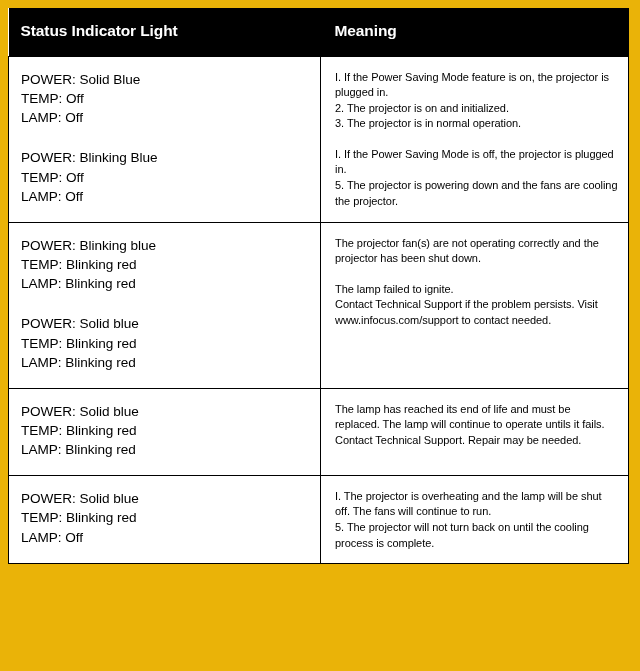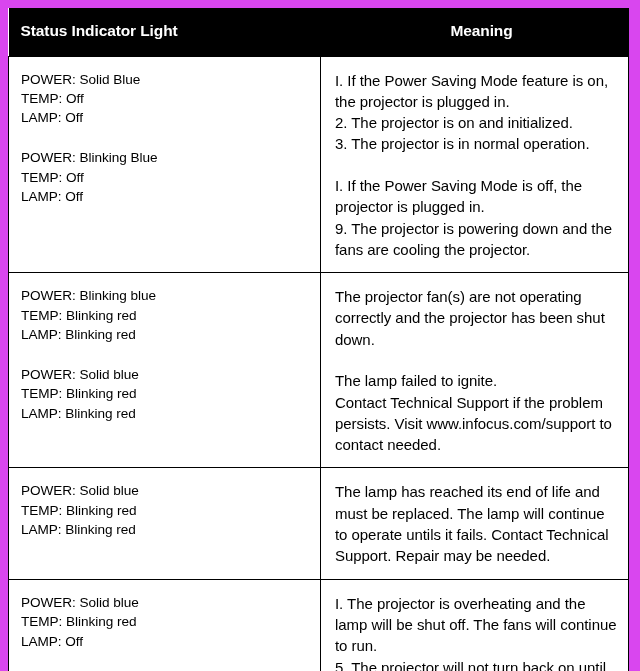--- a/index.html
+++ b/index.html
@@ -12,21 +12,21 @@
     width: 640px;
     height: 671px;
     font-family: "Liberation Sans", sans-serif;
     color: #000000;
     overflow: hidden;
   }
   #page {
     position: relative;
     width: 640px;
     height: 671px;
-    background: #d946ef;
+    background: #eab308;
   }
   .status-table {
     position: absolute;
     left: 8px;
     top: 8px;
     width: 620px;
     border-collapse: collapse;
     table-layout: fixed;
     background: #ffffff;
   }
@@ -41,21 +41,20 @@
     font-weight: bold;
     letter-spacing: -0.1px;
     padding: 13px 0 14px 12px;
     border: none;
     vertical-align: middle;
     height: 48px;
     box-sizing: border-box;
   }
   thead th.head-meaning {
     padding-left: 14px;
-    text-align: center;
   }
 
   tbody td {
     border-right: 1.5px solid #000000;
     border-bottom: 1.5px solid #000000;
     border-left: 1.5px solid #000000;
     vertical-align: top;
     background: #ffffff;
   }
   tbody tr:first-child td {
@@ -70,21 +69,21 @@
     padding: 13px 10px 12px 14px;
   }
 
   .blk {
     font-size: 13.6px;
     line-height: 1.43;
     white-space: pre-line;
     letter-spacing: -0.05px;
   }
   .col-right .blk {
-    font-size: 15px;
+    font-size: 11px;
     line-height: 1.42;
   }
   .blk + .blk {
     margin-top: 1.35em;
   }
   .col-left .blk + .blk {
     margin-top: 1.5em;
   }
 </style>
 </head>
@@ -110,21 +109,21 @@
 LAMP: Off</div>
           <div class="blk">POWER: Blinking Blue
 TEMP: Off
 LAMP: Off</div>
         </td>
         <td class="col-right">
           <div class="blk">I. If the Power Saving Mode feature is on, the projector is plugged in.
 2. The projector is on and initialized.
 3. The projector is in normal operation.</div>
           <div class="blk">I. If the Power Saving Mode is off, the projector is plugged in.
-9. The projector is powering down and the fans are cooling the projector.</div>
+5. The projector is powering down and the fans are cooling the projector.</div>
         </td>
       </tr>
       <tr>
         <td class="col-left">
           <div class="blk">POWER: Blinking blue
 TEMP: Blinking red
 LAMP: Blinking red</div>
           <div class="blk">POWER: Solid blue
 TEMP: Blinking red
 LAMP: Blinking red</div>

